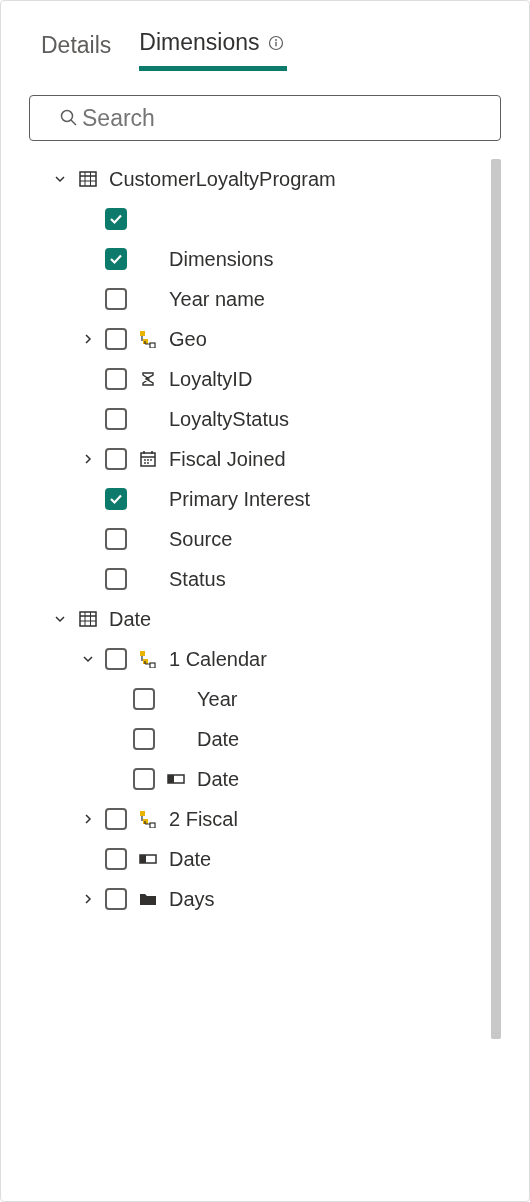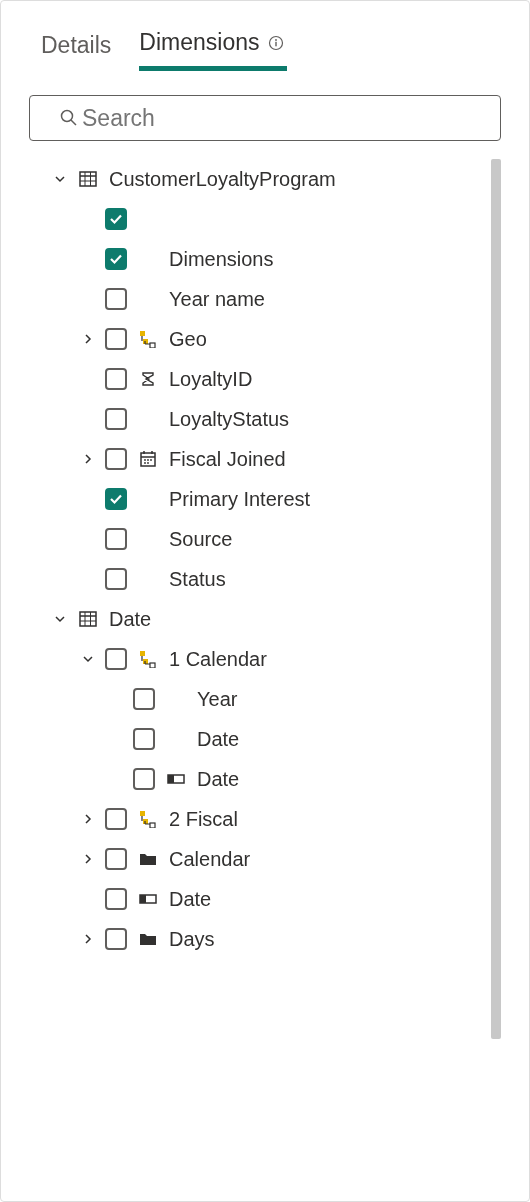--- a/index.html
+++ b/index.html
@@ -367,35 +367,20 @@
             <svg width="18" height="18" viewBox="0 0 18 18">
               <rect x="1" y="1" width="5" height="5" fill="#e8b500"></rect>
               <rect x="4" y="9" width="5" height="5" fill="#e8b500"></rect>
               <rect x="11" y="13" width="5" height="5" fill="none" stroke="#323130" stroke-width="1.2"></rect>
               <path d="M3 6 L3 11 M6 14 L11 14 M6 11 L6 14" fill="none" stroke="#323130" stroke-width="1.2"></path>
             </svg>
           </span>
         <span class="label">2 Fiscal</span>
       </div>
 
-      <div class="row">
-        <span class="spacer" style="width:42px"></span>
-        <span class="chev">
-            <svg width="12" height="12" viewBox="0 0 12 12">
-              <path d="M4 2 L8 6 L4 10" fill="none" stroke="#323130" stroke-width="1.5"></path>
-            </svg>
-          </span>
-        <span class="checkbox"></span>
-        <span class="icon-slot">
-            <svg width="18" height="16" viewBox="0 0 18 16">
-              <path d="M1 3 L6 3 L8 5 L17 5 L17 14 L1 14 Z" fill="#323130"></path>
-            </svg>
-          </span>
-        <span class="label">Calendar</span>
-      </div>
 
       <div class="row">
         <span class="spacer" style="width:66px"></span>
         <span class="checkbox"></span>
         <span class="icon-slot">
             <svg width="18" height="14" viewBox="0 0 18 14">
               <rect x="1" y="3" width="16" height="8" fill="none" stroke="#323130" stroke-width="1.5"></rect>
               <rect x="1" y="3" width="6" height="8" fill="#323130"></rect>
             </svg>
           </span>

